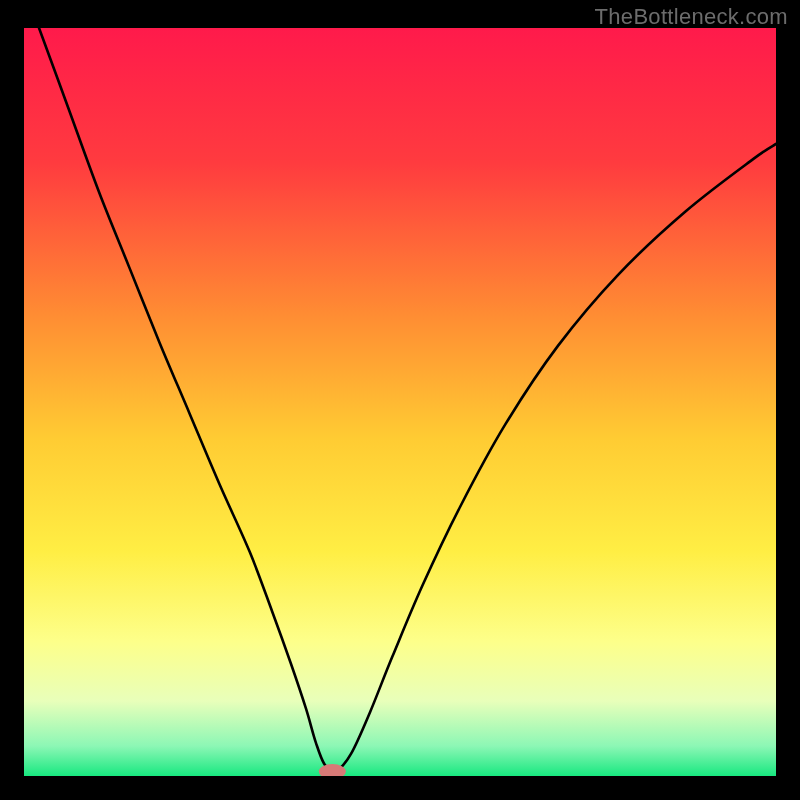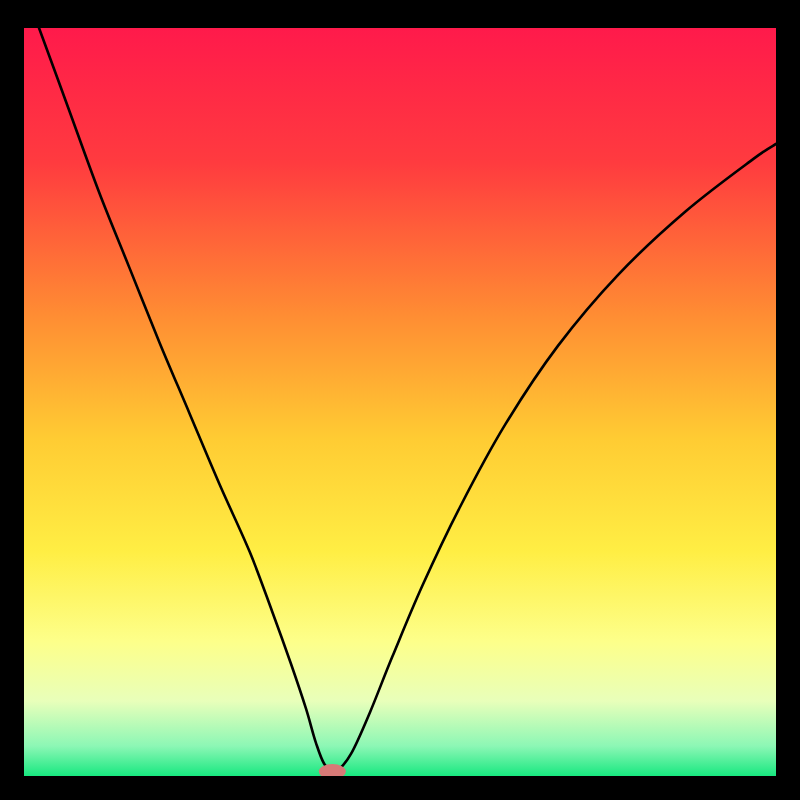--- a/index.html
+++ b/index.html
@@ -34,20 +34,21 @@
     top: 28px;
     width: 752px;
     height: 748px;
   }
   svg { display: block; }
 </style>
 </head>
 <body>
 
 <div class="frame">
+  <div class="watermark">TheBottleneck.com</div>
 
   <div class="plot">
     <svg id="chart-svg" viewBox="0 0 100 100" preserveAspectRatio="none" width="752" height="748">
       <defs>
         <linearGradient id="bg-grad" x1="0" y1="0" x2="0" y2="1">
             <stop offset="0%" stop-color="#ff1a4b"></stop>
             <stop offset="18%" stop-color="#ff3b3f"></stop>
             <stop offset="38%" stop-color="#ff8b33"></stop>
             <stop offset="55%" stop-color="#ffcc33"></stop>
             <stop offset="70%" stop-color="#ffee44"></stop>

